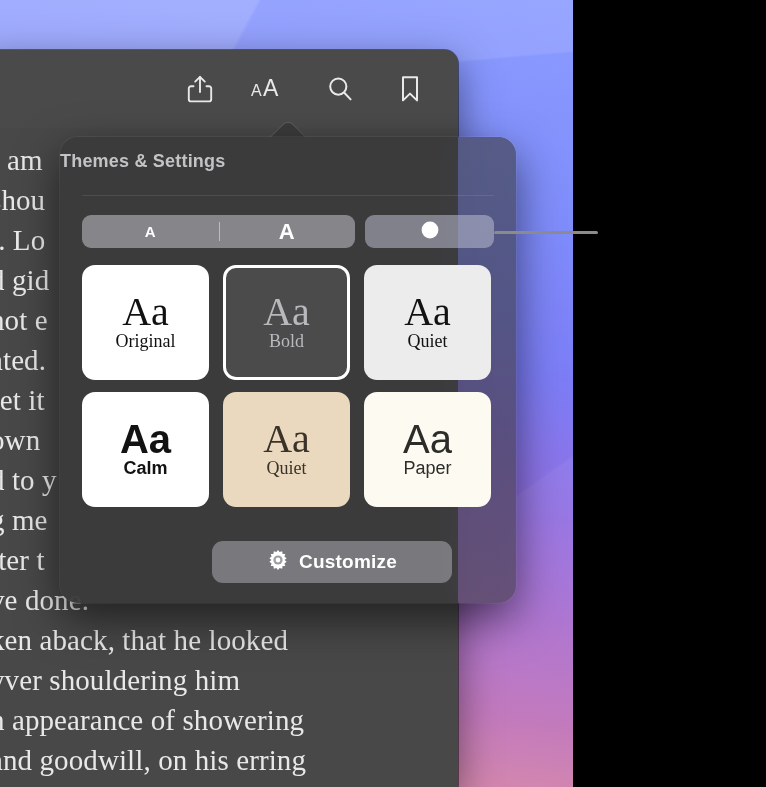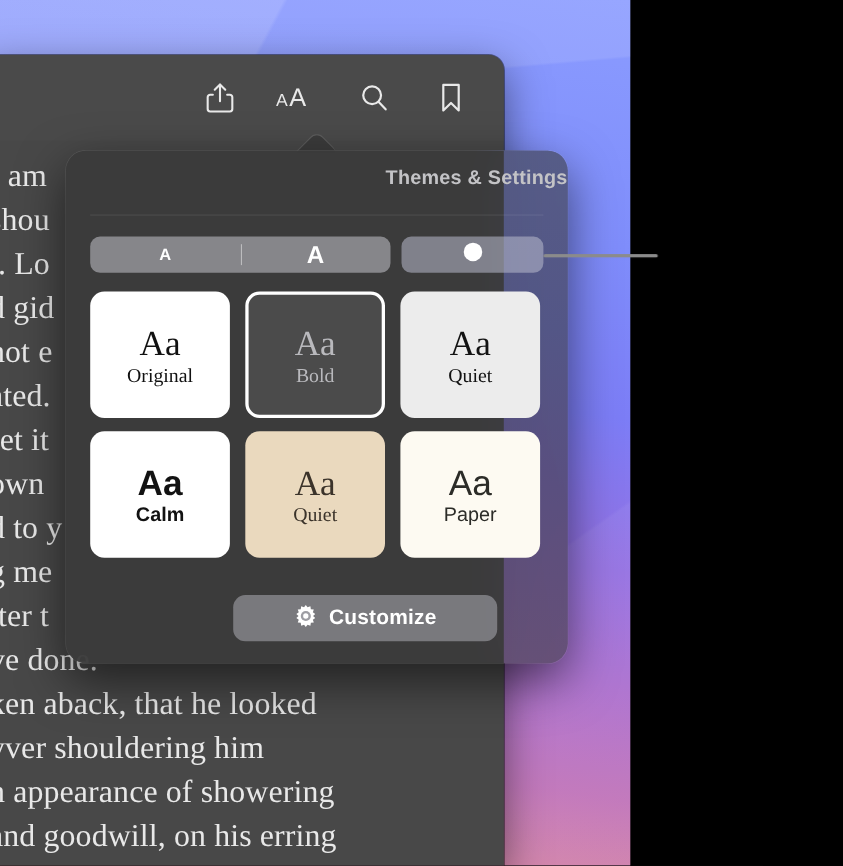--- a/index.html
+++ b/index.html
@@ -179,21 +179,21 @@
     transform: rotate(45deg);
     transform-origin: center;
     box-shadow: -1px -1px 0 0 rgba(255,255,255,0.10);
   }
 
   #pop-title {
     position: absolute;
     left: 0;
     top: 14px;
     width: 456px;
-    text-align: right;
+    text-align: left;
     font-size: 18px;
     font-weight: bold;
     color: #c3c3c6;
     letter-spacing: 0.2px;
   }
   #pop-divider {
     position: absolute;
     left: 22px;
     top: 58px;
     width: 412px;
@@ -266,21 +266,21 @@
     border-radius: 13px;
     display: flex;
     flex-direction: column;
     align-items: center;
     justify-content: center;
     cursor: pointer;
     position: relative;
     box-sizing: border-box;
   }
   .theme-card .aa {
-    font-size: 32px;
+    font-size: 40px;
     line-height: 34px;
     margin-bottom: 4px;
   }
   .theme-card .nm {
     font-size: 18px;
     line-height: 17px;
   }
   .theme-card.selected {
     border: 3px solid #ffffff;
   }

